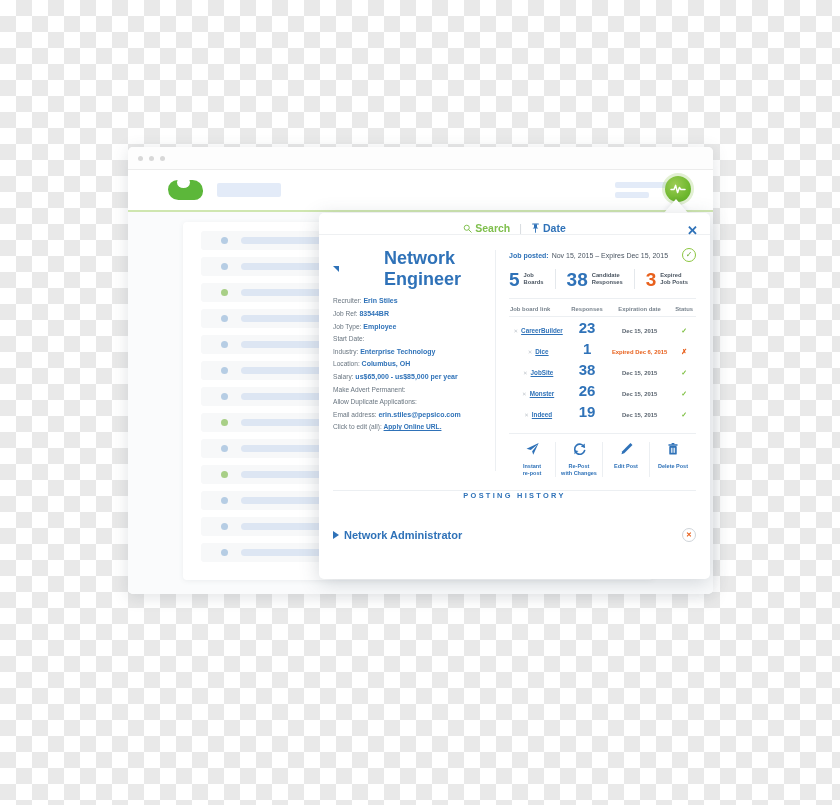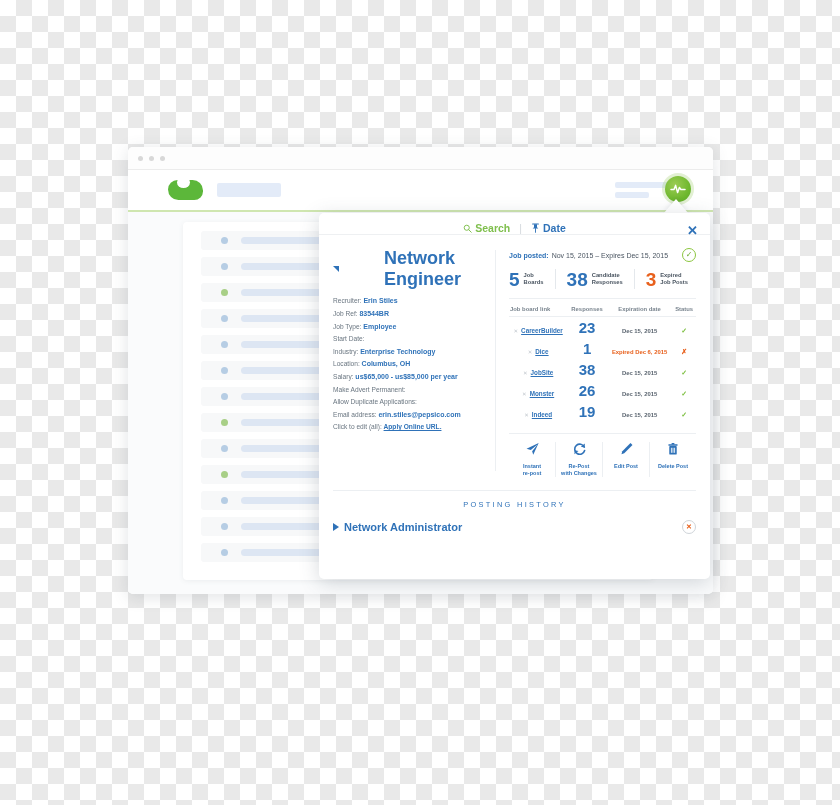--- a/index.html
+++ b/index.html
@@ -145,22 +145,22 @@
   .st-ok{color:#7cbf3f;font-size:7px;font-weight:bold;}
   .st-bad{color:#e8601c;font-size:7px;font-weight:bold;}
 
   .actions{display:flex;margin-top:11px;border-top:1px solid #eceff2;padding-top:8px;}
   .action{flex:1;display:flex;flex-direction:column;align-items:center;gap:3px;
     border-right:1px solid #eceff2;cursor:default;}
   .action:last-child{border-right:none;}
   .action .alab{font-size:5.5px;color:#2f72b8;font-weight:bold;text-align:center;line-height:1.25;}
 
   .history-title{
-    text-align:center;color:#2f72b8;font-size:7.4px;font-weight:normal;
-    letter-spacing:2.3px;margin:13px 0 0 0;padding-top:9px;
+    text-align:center;color:#2f72b8;font-size:7.4px;font-weight:bold;
+    letter-spacing:2.3px;margin:13px 0 17px 0;
     border-top:1px solid #eceff2;margin-left:14px;margin-right:14px;
   }
   .hist-row{
     display:flex;align-items:center;height:36px;margin:0 14px;
     border-bottom:1px solid #eceff2;
   }
   .hist-row:last-child{border-bottom:none;}
   .tri-right{width:0;height:0;border-top:4.5px solid transparent;
     border-bottom:4.5px solid transparent;border-left:6px solid #2f72b8;margin-right:5px;}
   .hist-name{color:#2f72b8;font-size:11px;font-weight:bold;white-space:nowrap;}

